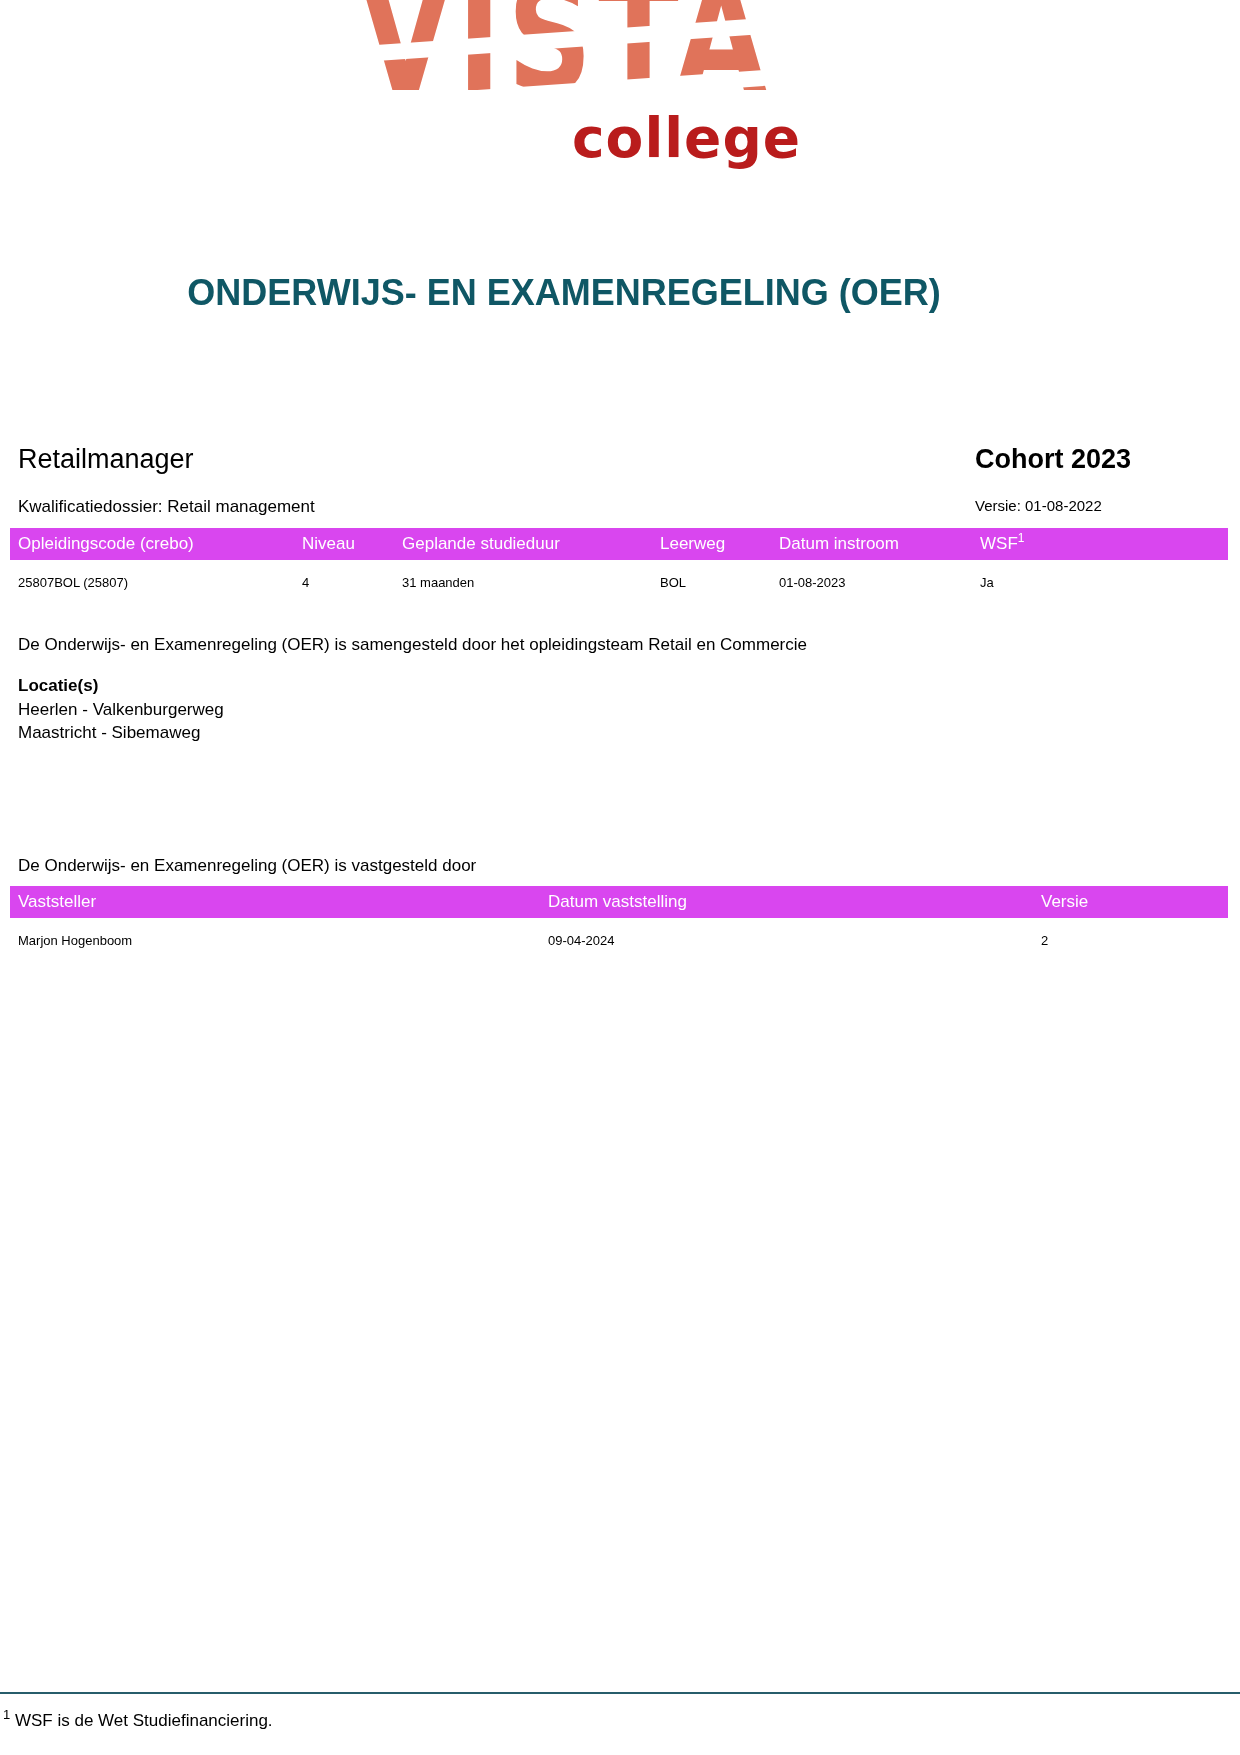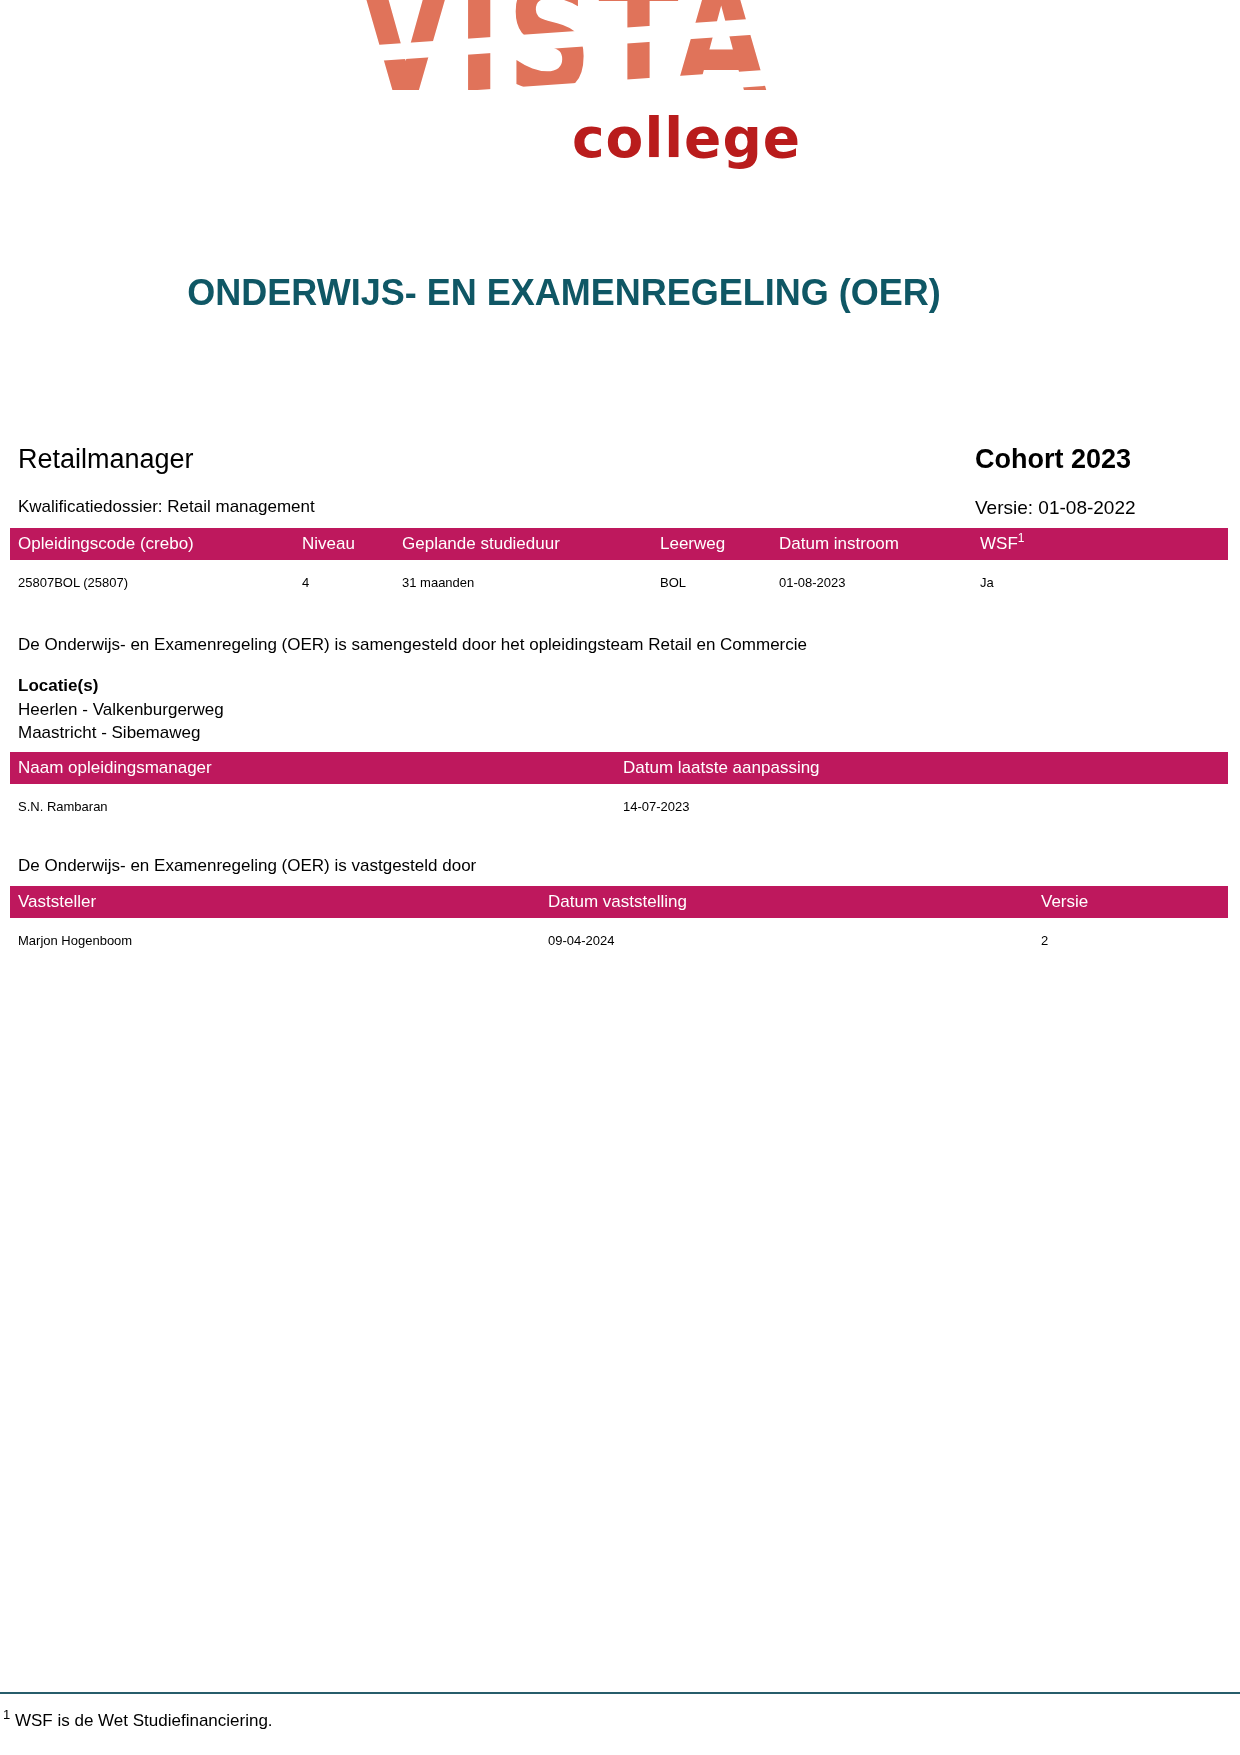--- a/index.html
+++ b/index.html
@@ -40,29 +40,29 @@
     margin: 0; text-align: center;
     font-size: 36px; font-weight: 700; letter-spacing: 0px;
     color: #0f5765;
     padding-left: 8px;
   }
 
   
   .prog-name { position: absolute; left: 18px; top: 444px; font-size: 27px; font-weight: 400; }
   .cohort    { position: absolute; left: 975px; top: 444px; font-size: 27px; font-weight: 700; }
   .qual      { position: absolute; left: 18px; top: 497px; font-size: 17px; }
-  .version   { position: absolute; left: 975px; top: 497px; font-size: 19px; }
+  .version   { position: absolute; left: 975px; top: 497px; font-size: 15px; }
 
   
   table {
     position: absolute; left: 10px; width: 1218px;
     border-collapse: collapse; table-layout: fixed;
   }
   th {
-    background: #be185d; color: #ffffff;
+    background: #d946ef; color: #ffffff;
     font-weight: 400; font-size: 17px; text-align: left;
     padding: 6px 8px; height: 20px; line-height: 20px;
     white-space: nowrap; overflow: hidden;
   }
   td {
     font-size: 13px; text-align: left;
     padding: 13px 8px 4px 8px; line-height: 20px;
     white-space: nowrap; overflow: hidden;
   }
   .t1 { top: 528px; }
@@ -137,38 +137,20 @@
   </table>
 
   <p class="para p1">De Onderwijs- en Examenregeling (OER) is samengesteld door het opleidingsteam Retail en Commercie</p>
 
   <div class="para locations">
     <span class="loc-label">Locatie(s)</span>
     <span class="loc-item">Heerlen - Valkenburgerweg</span>
     <span class="loc-item">Maastricht - Sibemaweg</span>
   </div>
 
-  <table class="t2">
-    <colgroup>
-      <col style="width:605px">
-        <col>
-    </colgroup>
-    <thead>
-      <tr>
-        <th>Naam opleidingsmanager</th>
-        <th>Datum laatste aanpassing</th>
-      </tr>
-    </thead>
-    <tbody>
-      <tr>
-        <td>S.N. Rambaran</td>
-        <td>14-07-2023</td>
-      </tr>
-    </tbody>
-  </table>
 
   <p class="para p2">De Onderwijs- en Examenregeling (OER) is vastgesteld door</p>
 
   <table class="t3">
     <colgroup>
       <col style="width:530px">
         <col style="width:493px">
         <col>
     </colgroup>
     <thead>

